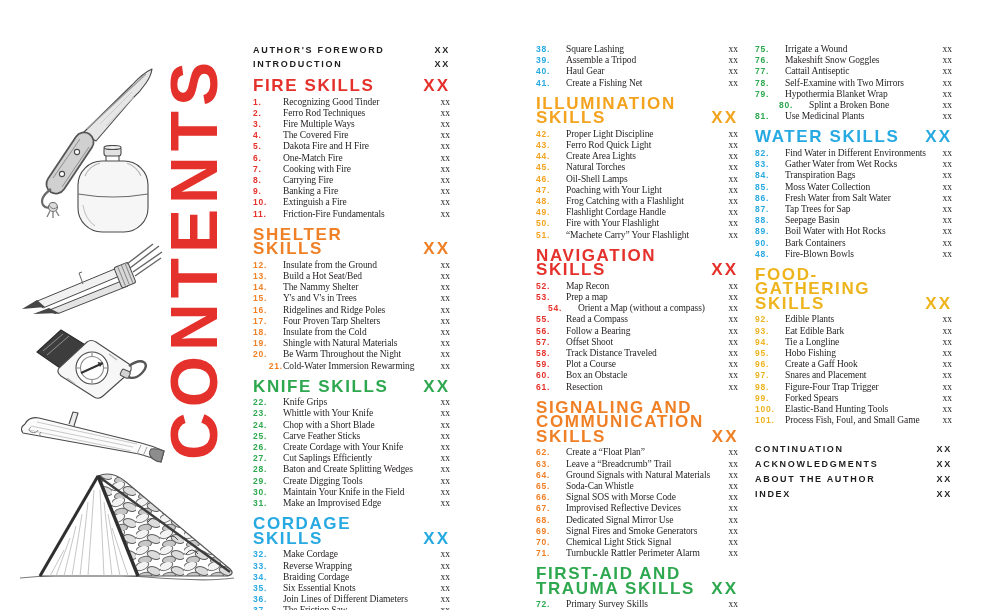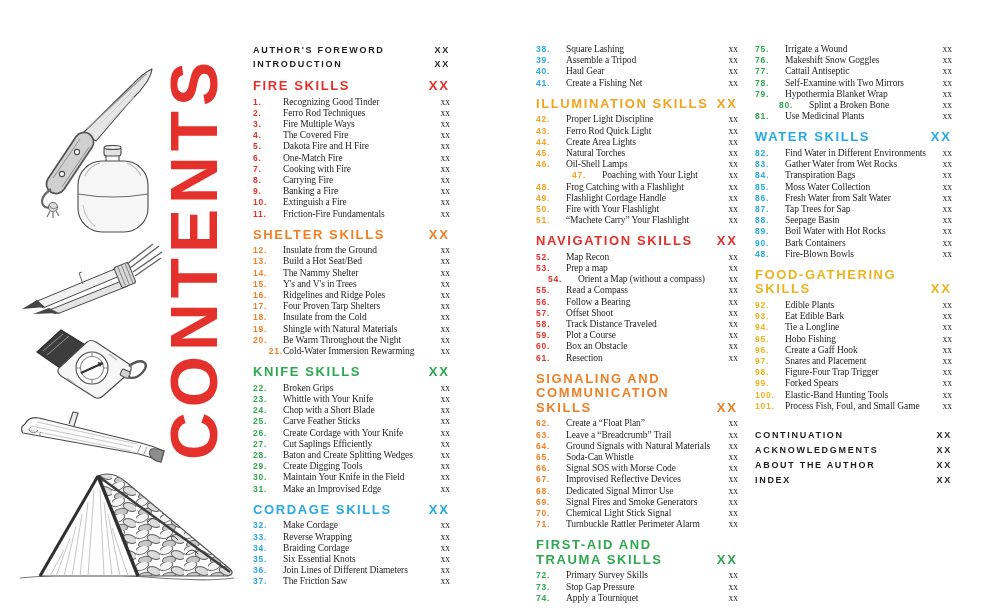--- a/index.html
+++ b/index.html
@@ -20,21 +20,21 @@
   .col-1{left:253px;width:197px;}
   .col-2{left:536px;width:202px;}
   .col-3{left:755px;width:197px;}
   .matter{margin:0 0 2px 0;}
   .matter.back-matter{margin-top:16px;}
   .matter-row{display:flex;justify-content:space-between;align-items:baseline;
     font-weight:bold;font-size:9px;letter-spacing:1.7px;line-height:13.5px;color:#1d1d1b;}
   .back-matter .matter-row{line-height:15px;}
   .section{margin-top:8px;}
   .section.no-title{margin-top:0;}
-  .hdr{display:flex;align-items:flex-end;font-weight:bold;font-size:13px;
+  .hdr{display:flex;align-items:flex-end;font-weight:bold;font-size:17px;
     letter-spacing:1.6px;line-height:14.5px;margin:0 0 3px 0;}
   .hdr .t{flex:1;}
   .hdr .p{margin-left:8px;letter-spacing:2px;}
   .row{display:flex;align-items:baseline;line-height:11.2px;}
   .row .n{flex:none;width:30px;font-weight:bold;font-size:8.5px;letter-spacing:.8px;}
   .row .t{flex:1;min-width:0;white-space:nowrap;font-family:"Liberation Serif",serif;
     font-size:9.5px;letter-spacing:-.1px;color:#231f20;}
   .row .p{flex:none;margin-left:6px;font-family:"Liberation Serif",serif;font-size:9.5px;color:#231f20;}
   
   .illus{position:absolute;}
@@ -281,21 +281,21 @@
         <span class="p">xx</span>
       </div>
     </div>
     <div class="section">
       <div class="hdr" style="color: rgb(46, 168, 79);">
         <span class="t">KNIFE SKILLS</span>
         <span class="p">XX</span>
       </div>
       <div class="row">
         <span class="n" style="color: rgb(46, 168, 79);">22.</span>
-        <span class="t">Broken Grips</span>
+        <span class="t">Knife Grips</span>
         <span class="p">xx</span>
       </div>
       <div class="row">
         <span class="n" style="color: rgb(46, 168, 79);">23.</span>
         <span class="t">Whittle with Your Knife</span>
         <span class="p">xx</span>
       </div>
       <div class="row">
         <span class="n" style="color: rgb(46, 168, 79);">24.</span>
         <span class="t">Chop with a Short Blade</span>
@@ -421,21 +421,21 @@
         <span class="n" style="color: rgb(243, 163, 30);">45.</span>
         <span class="t">Natural Torches</span>
         <span class="p">xx</span>
       </div>
       <div class="row">
         <span class="n" style="color: rgb(243, 163, 30);">46.</span>
         <span class="t">Oil-Shell Lamps</span>
         <span class="p">xx</span>
       </div>
       <div class="row">
-        <span class="n" style="color: rgb(243, 163, 30); margin-left: 36px;">47.</span>
+        <span class="n" style="color: rgb(243, 163, 30);">47.</span>
         <span class="t">Poaching with Your Light</span>
         <span class="p">xx</span>
       </div>
       <div class="row">
         <span class="n" style="color: rgb(243, 163, 30);">48.</span>
         <span class="t">Frog Catching with a Flashlight</span>
         <span class="p">xx</span>
       </div>
       <div class="row">
         <span class="n" style="color: rgb(243, 163, 30);">49.</span>

